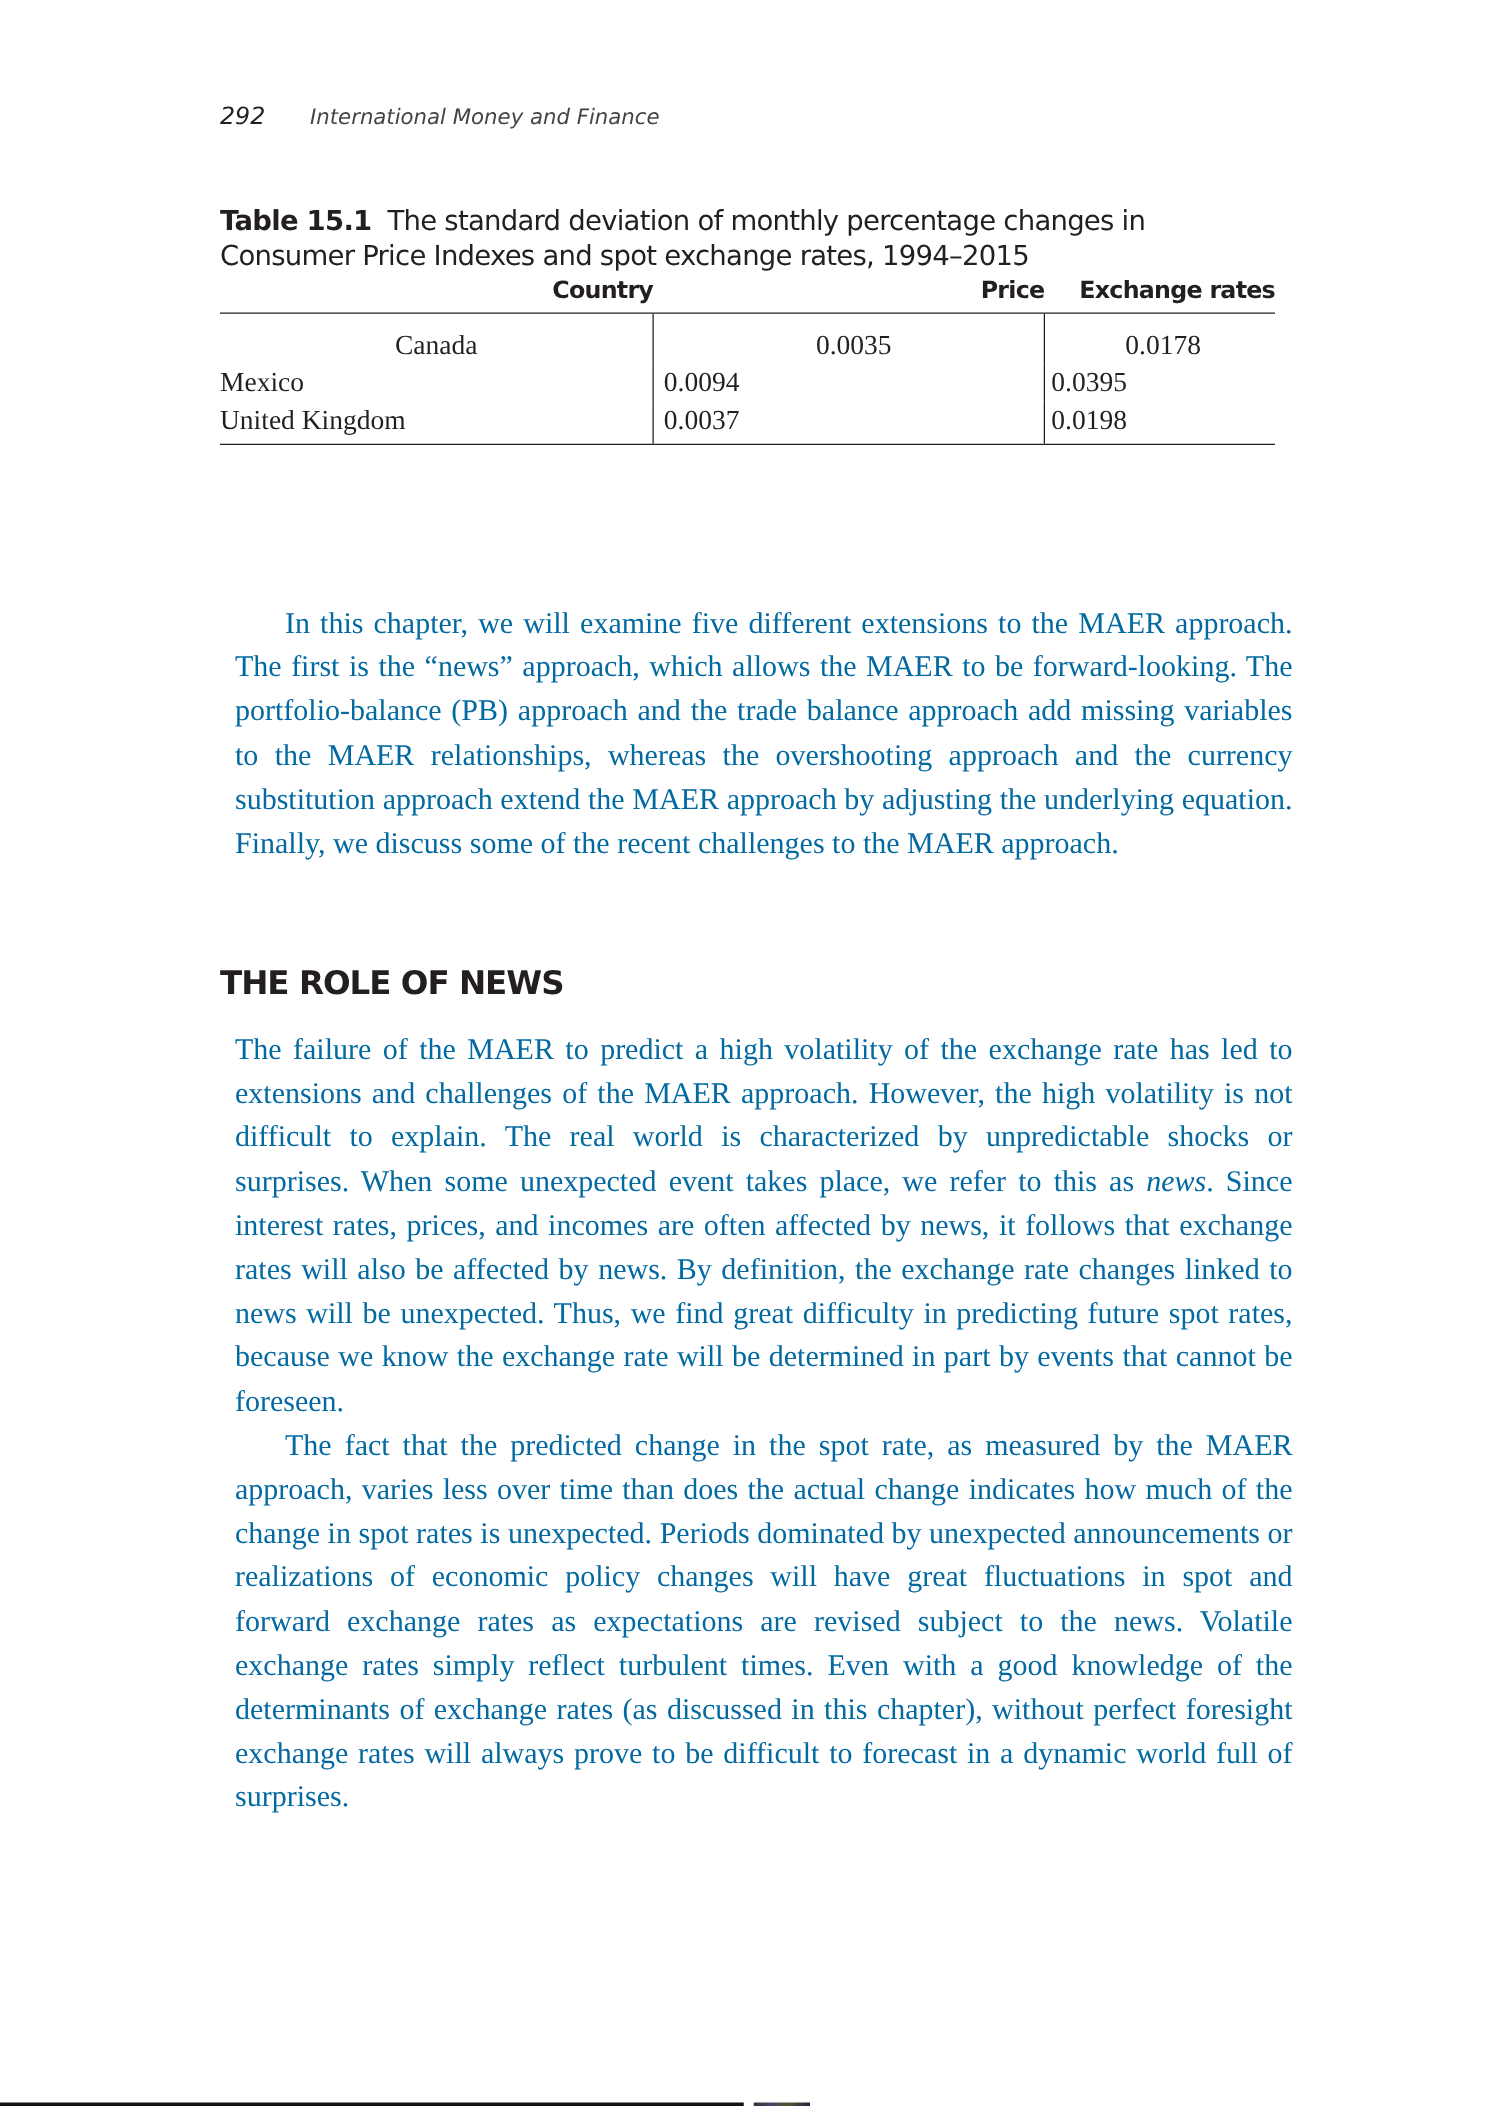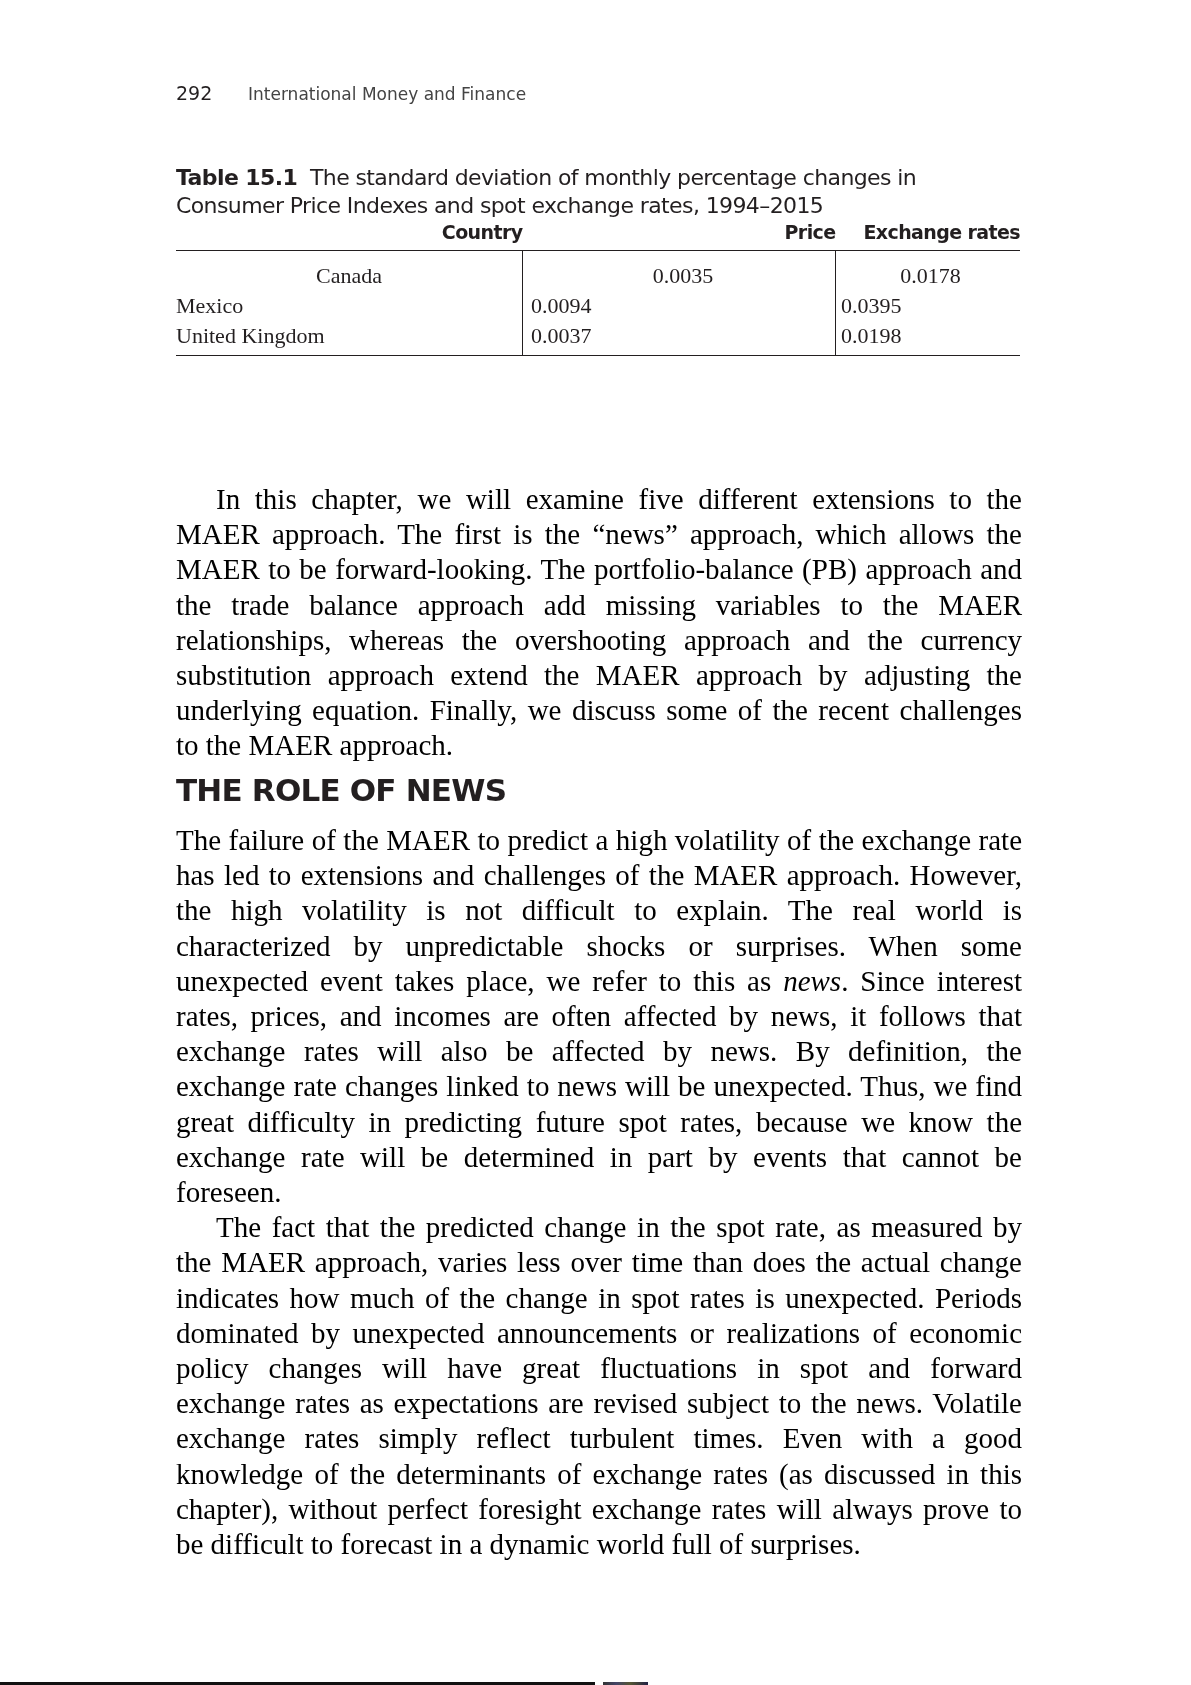--- a/index.html
+++ b/index.html
@@ -15,20 +15,21 @@
       color: #231f20;
     }
     .running-head {
       position: absolute;
       left: 176px;
       top: 82px;
       font-family: "DejaVu Sans", sans-serif;
       font-size: 18px;
       color: #231f20;
       white-space: nowrap;
+      font-style: italic;
     }
     .running-head .page-number {
       font-weight: normal;
       margin-right: 30px;
       font-size: 19px;
     }
     .running-head .book-title {
       font-size: 17px;
       color: #444;
     }
@@ -91,41 +92,41 @@
     table.data-table th.col-price { padding-left: 8px; }
     table.data-table th.col-exchange { padding-left: 8px; }
     .table-source {
       font-family: "Liberation Serif", serif;
       font-size: 17px;
       margin-top: 9px;
     }
     .table-source em { font-style: italic; }
     .body-text {
       position: absolute;
-      left: 176px;
+      left: 188px;
       width: 846px;
       font-family: "Liberation Serif", serif;
-      font-size: 29px;
+      font-size: 24px;
       line-height: 35.2px;
       text-align: justify;
-      color: #000000;
+      color: #0369a1;
     }
     .body-text p {
       margin: 0;
     }
     .body-text p.indent {
       text-indent: 40px;
     }
     .section-heading {
       position: absolute;
       left: 176px;
       top: 772px;
       font-family: "DejaVu Sans", sans-serif;
       font-weight: bold;
-      font-size: 31px;
+      font-size: 26px;
       letter-spacing: -0.8px;
       color: #231f20;
     }
     .bottom-rule {
       position: absolute;
       left: 0;
       top: 1682px;
       width: 595px;
       height: 3px;
       background: #111;

